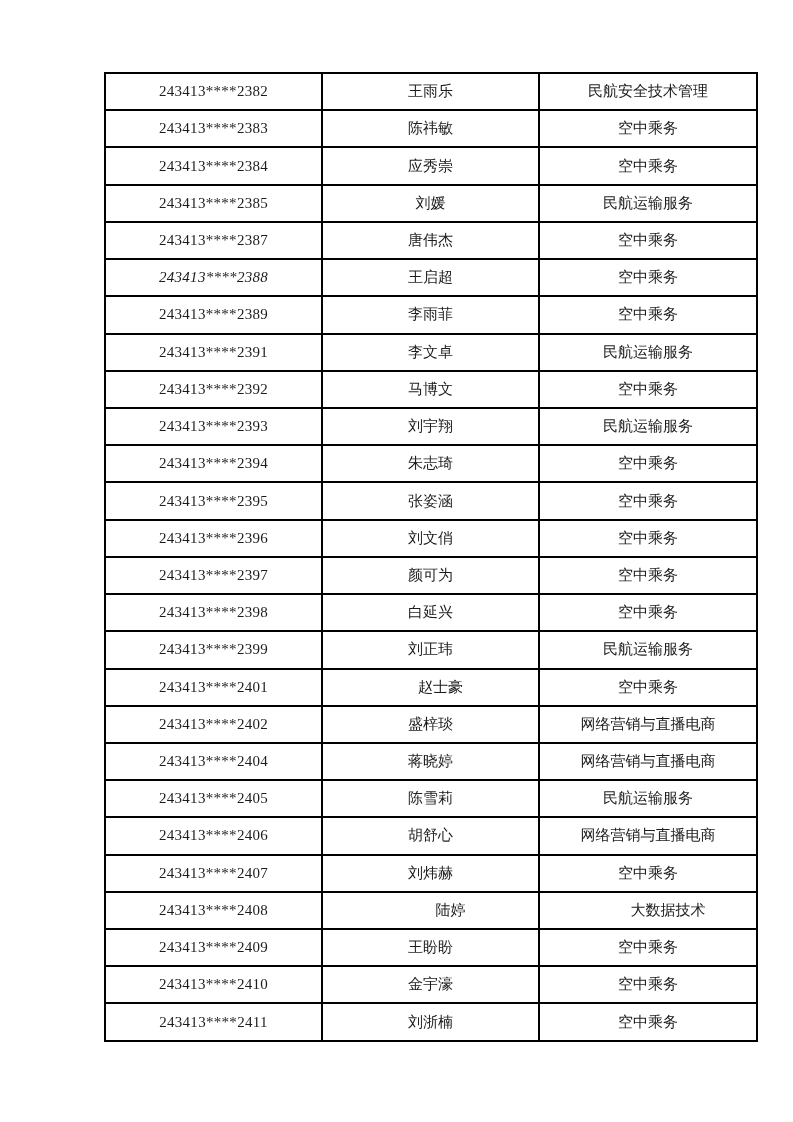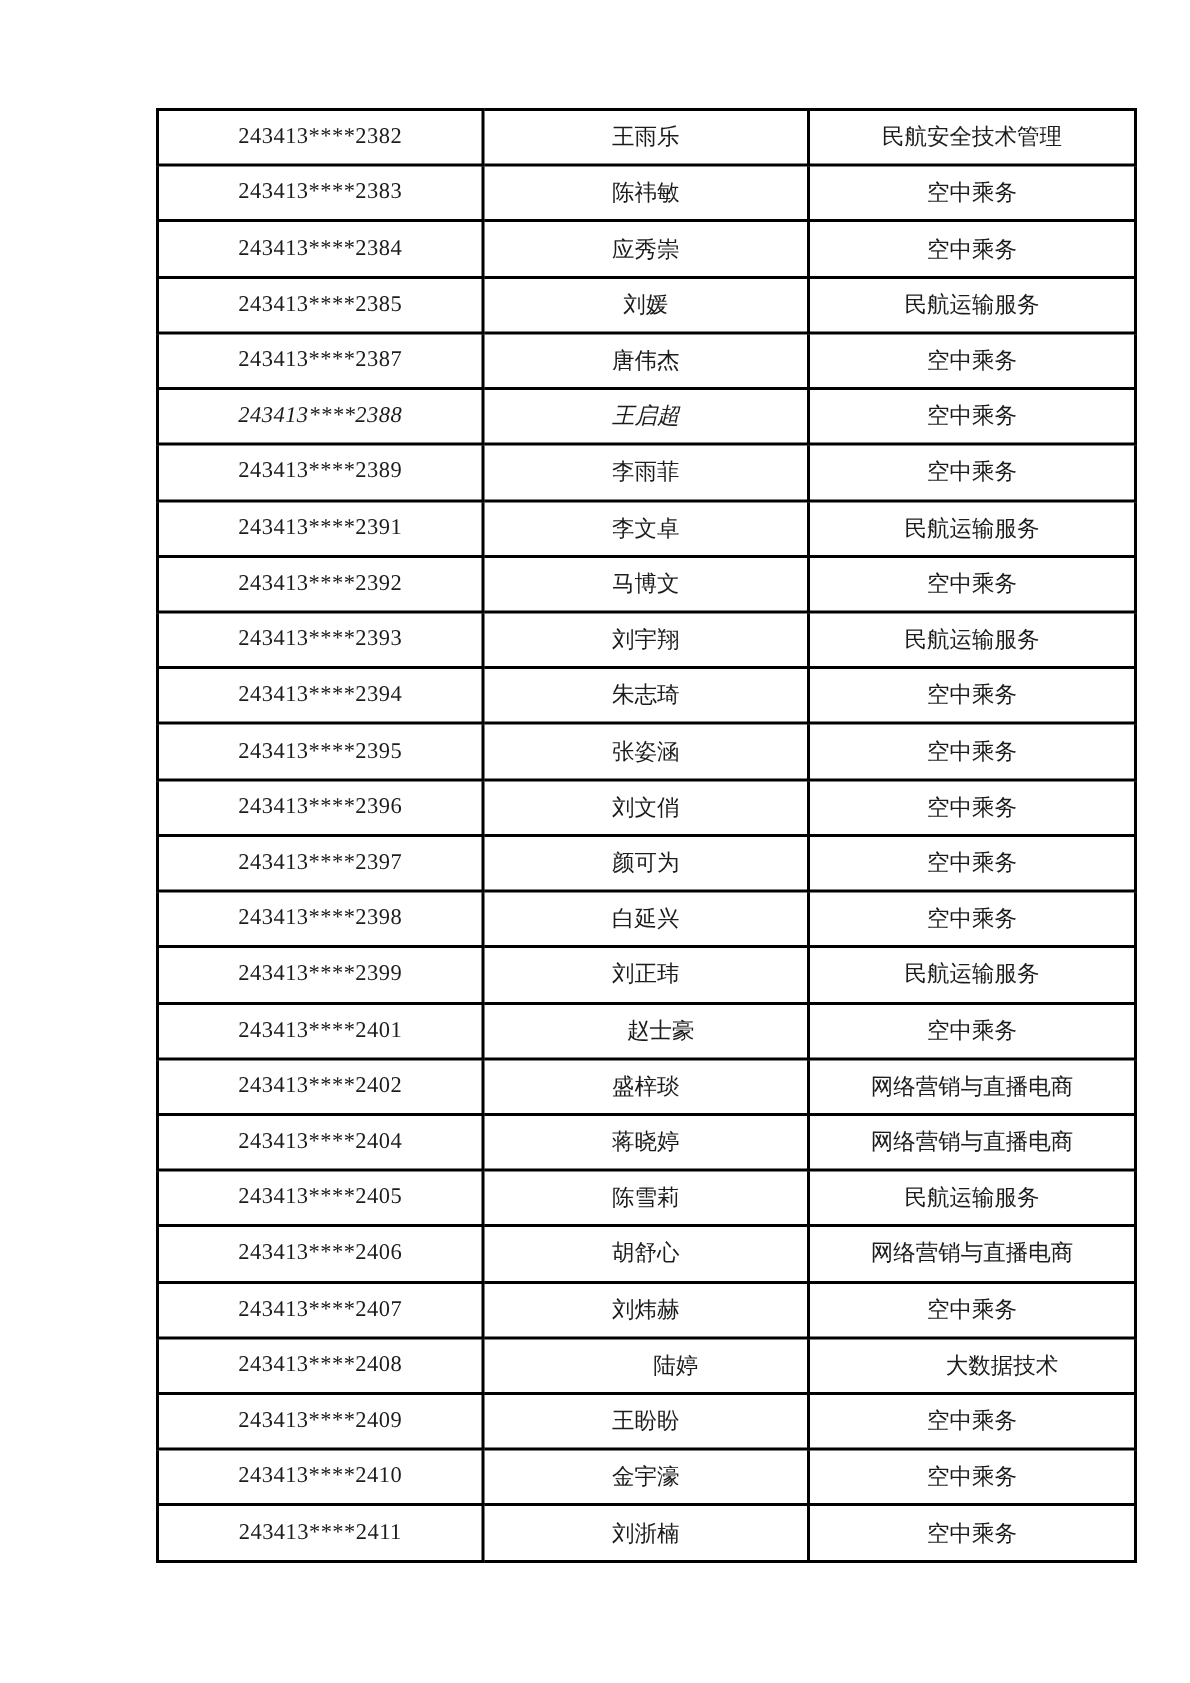--- a/index.html
+++ b/index.html
@@ -83,21 +83,21 @@
   </tr>
 
   <tr>
     <td class="id-cell" style="border-color: rgb(0, 0, 0); color: rgb(28, 28, 28);">243413****2387</td>
     <td class="name-cell" style="border-color: rgb(0, 0, 0); color: rgb(28, 28, 28);">唐伟杰</td>
     <td class="major-cell" style="border-color: rgb(0, 0, 0); color: rgb(28, 28, 28);">空中乘务</td>
   </tr>
 
   <tr>
     <td class="id-cell" style="border-color: rgb(0, 0, 0); color: rgb(28, 28, 28); font-style: italic;">243413****2388</td>
-    <td class="name-cell" style="border-color: rgb(0, 0, 0); color: rgb(28, 28, 28); font-style: italic;">王启超</td>
+    <td class="name-cell" style="border-color: rgb(0, 0, 0); color: rgb(28, 28, 28);">王启超</td>
     <td class="major-cell" style="border-color: rgb(0, 0, 0); color: rgb(28, 28, 28);">空中乘务</td>
   </tr>
 
   <tr>
     <td class="id-cell" style="border-color: rgb(0, 0, 0); color: rgb(28, 28, 28);">243413****2389</td>
     <td class="name-cell" style="border-color: rgb(0, 0, 0); color: rgb(28, 28, 28);">李雨菲</td>
     <td class="major-cell" style="border-color: rgb(0, 0, 0); color: rgb(28, 28, 28);">空中乘务</td>
   </tr>
 
   <tr>

